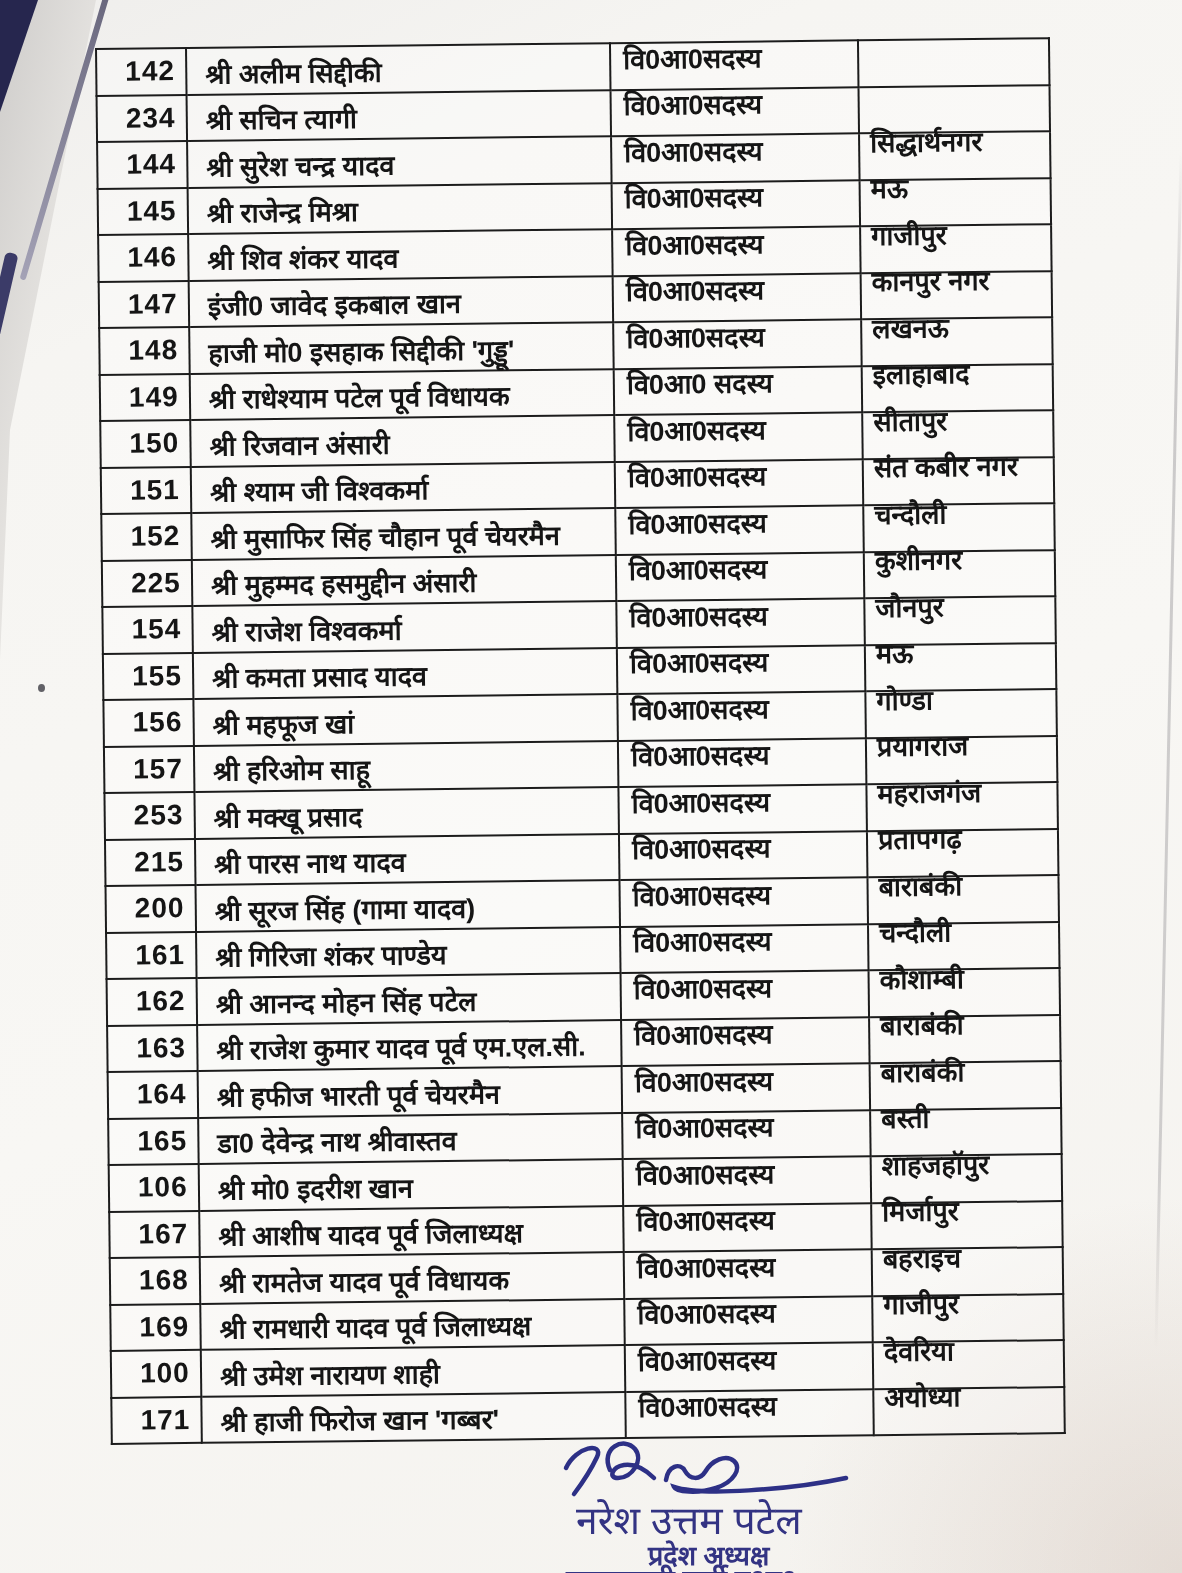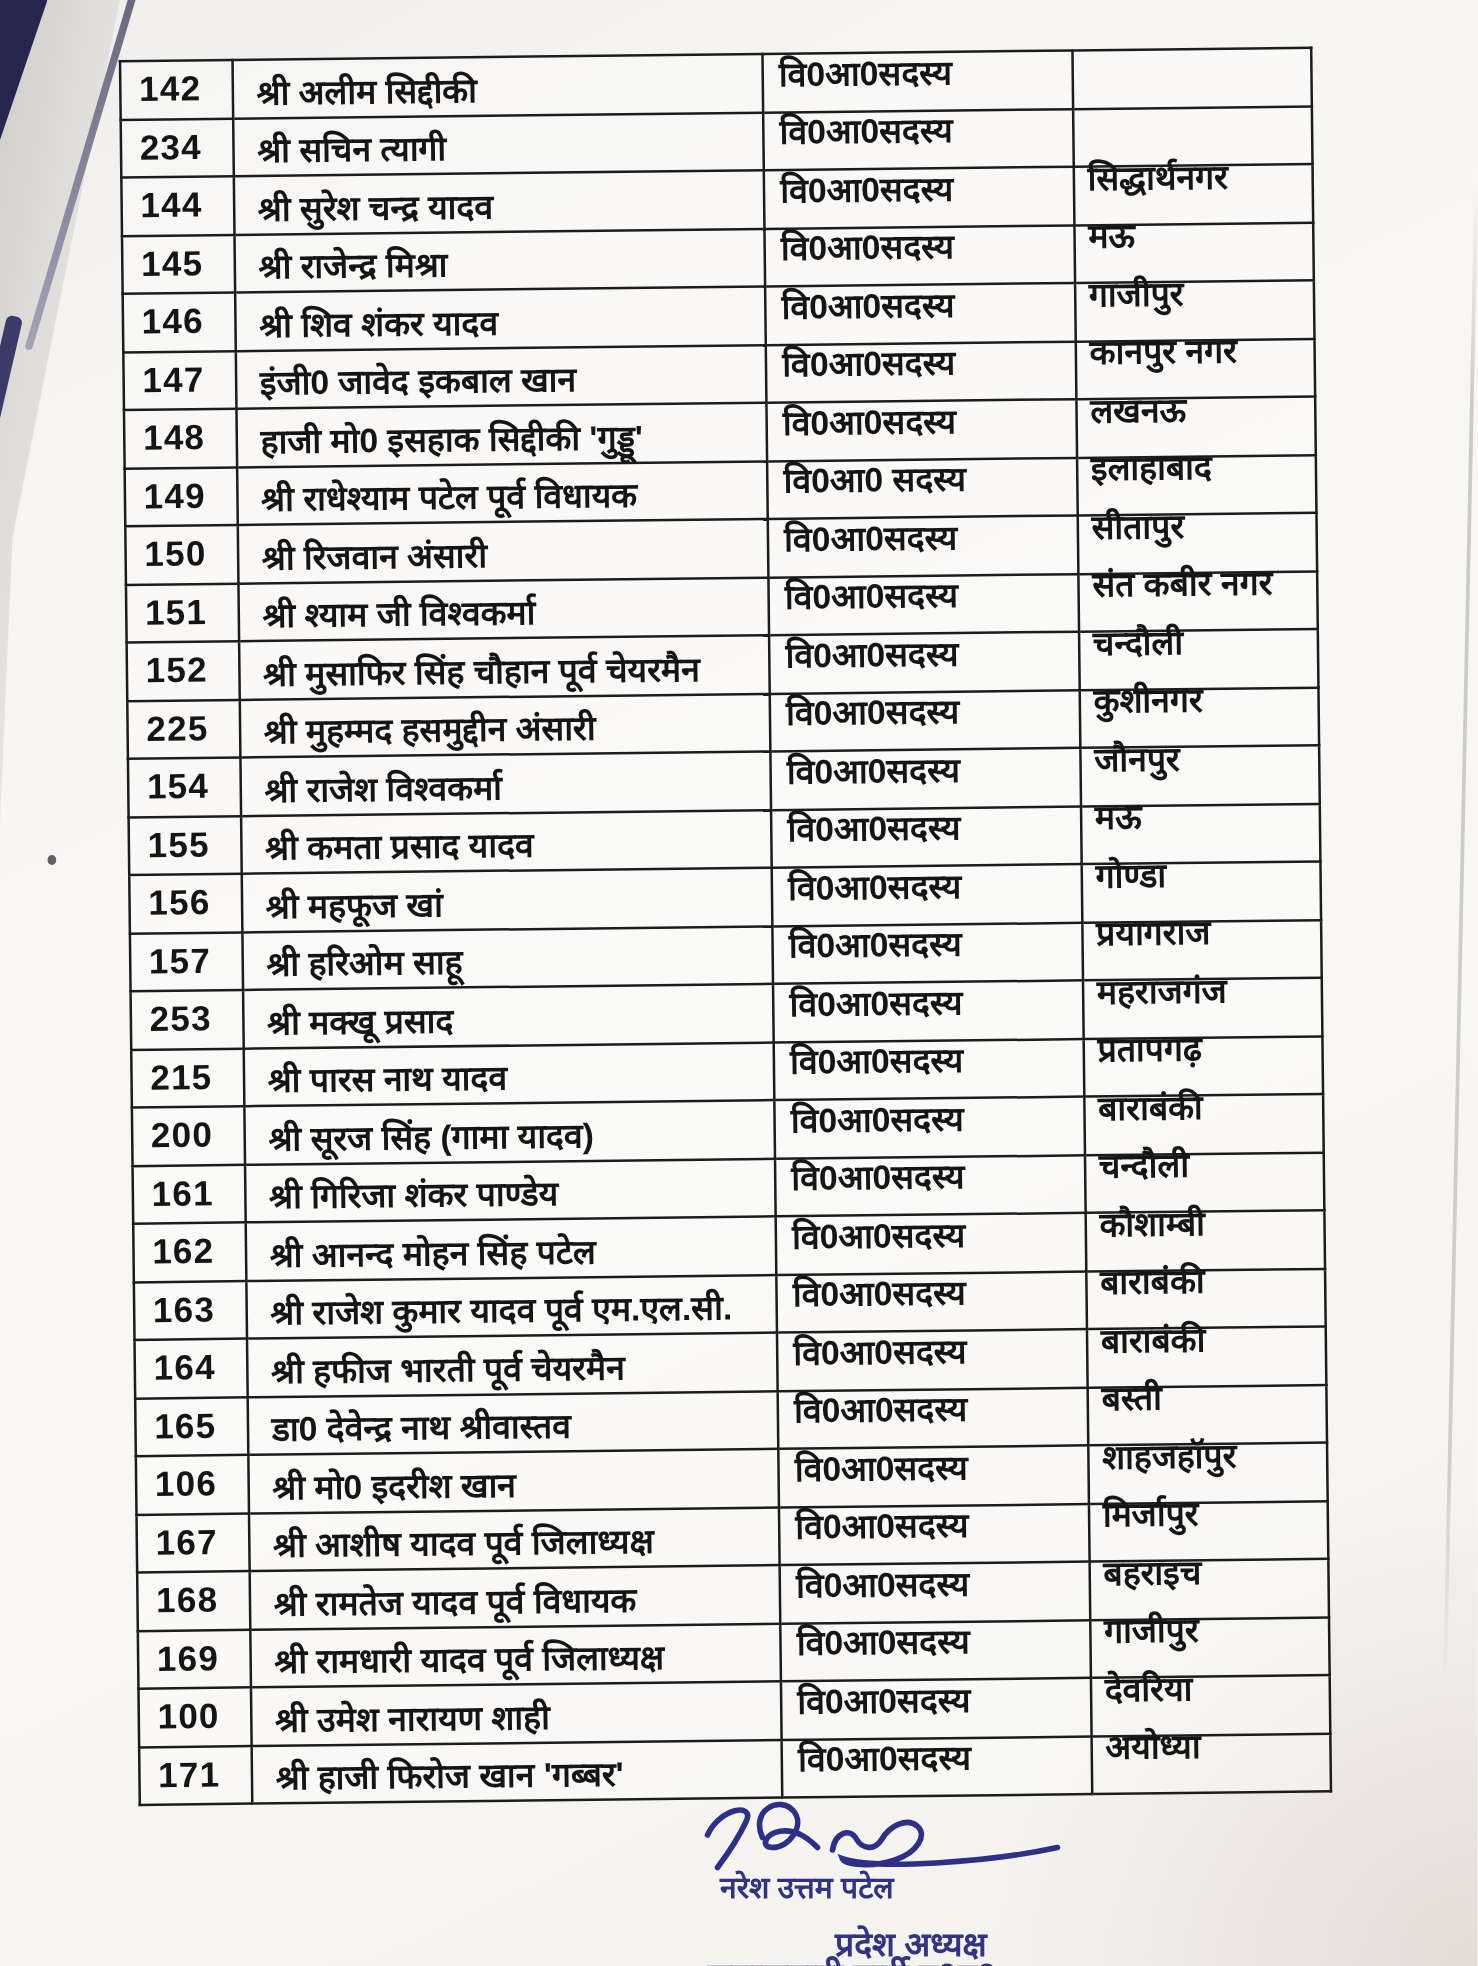--- a/index.html
+++ b/index.html
@@ -53,35 +53,35 @@
   }
   table.members{
     border-collapse:collapse;table-layout:fixed;width:953px;
     background:rgba(255,255,255,.35);
   }
   table.members td{
     border:2px solid #1c1c1c;height:46.5px;box-sizing:border-box;
     vertical-align:middle;overflow:visible;white-space:nowrap;
     color:#151515;
   }
-  td.c-sno{width:90px;padding-left:14px;font-size:28px;font-weight:700;letter-spacing:1px;}
+  td.c-sno{width:90px;padding-left:28px;font-size:28px;font-weight:700;letter-spacing:1px;}
   td.c-name{width:424px;padding-left:18px;font-size:27px;font-weight:600;}
   td.c-desig{width:248px;padding-left:12px;font-size:27px;font-weight:600;}
   td.c-dist{width:191px;padding-left:10px;font-size:27px;font-weight:600;}
   td.c-name span{display:inline-block;transform:translateY(2px);}
   td.c-desig span{display:inline-block;transform:translateY(-8px);}
   td.c-dist span{display:inline-block;transform:translateY(-15px);}
   
   .sig-svg{position:absolute;left:550px;top:1426px;width:310px;height:84px;}
   .sig-name{
     position:absolute;left:576px;top:1492px;
-    font-size:24px;font-weight:700;color:#333383;white-space:nowrap;
+    font-size:39px;font-weight:400;color:#333383;white-space:nowrap;
   }
   .sig-title{
-    position:absolute;left:668px;top:1536px;
+    position:absolute;left:648px;top:1536px;
     font-size:27px;font-weight:700;color:#333383;white-space:nowrap;
   }
   .sig-org{
     position:absolute;left:566px;top:1560px;
     font-size:28px;font-weight:700;color:#333383;white-space:nowrap;
   }
 </style>
 </head>
 <body>
 

